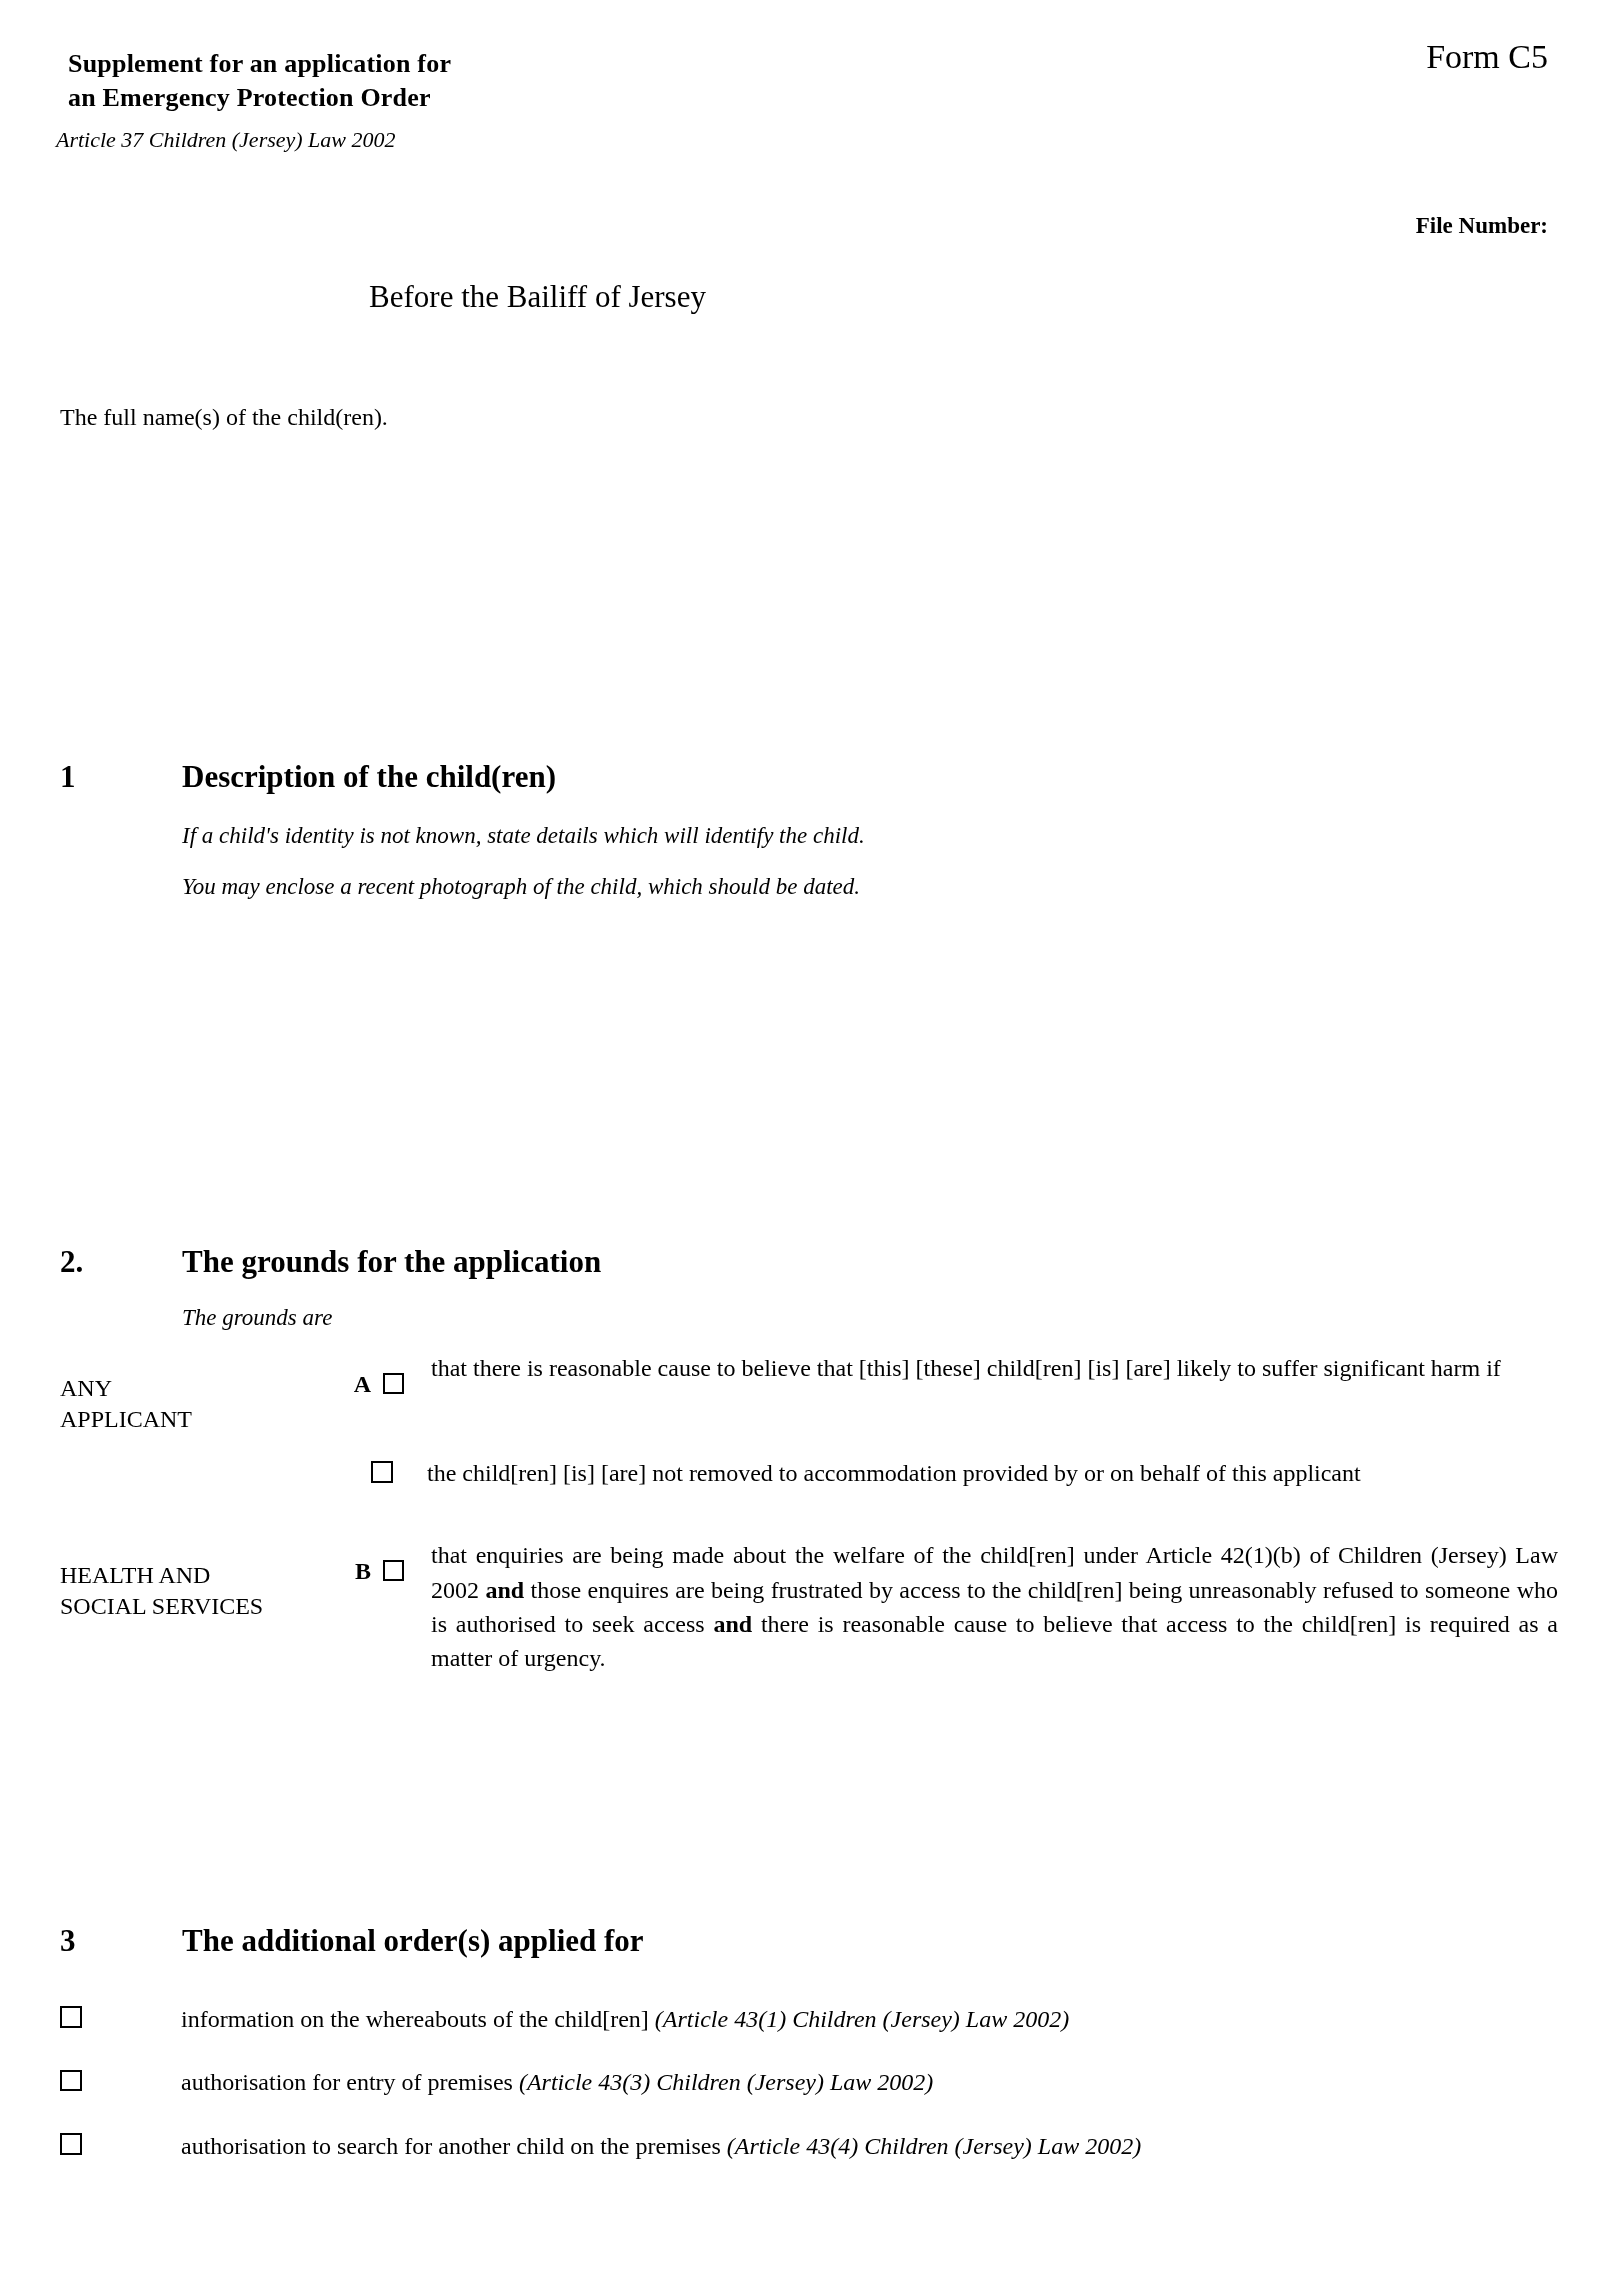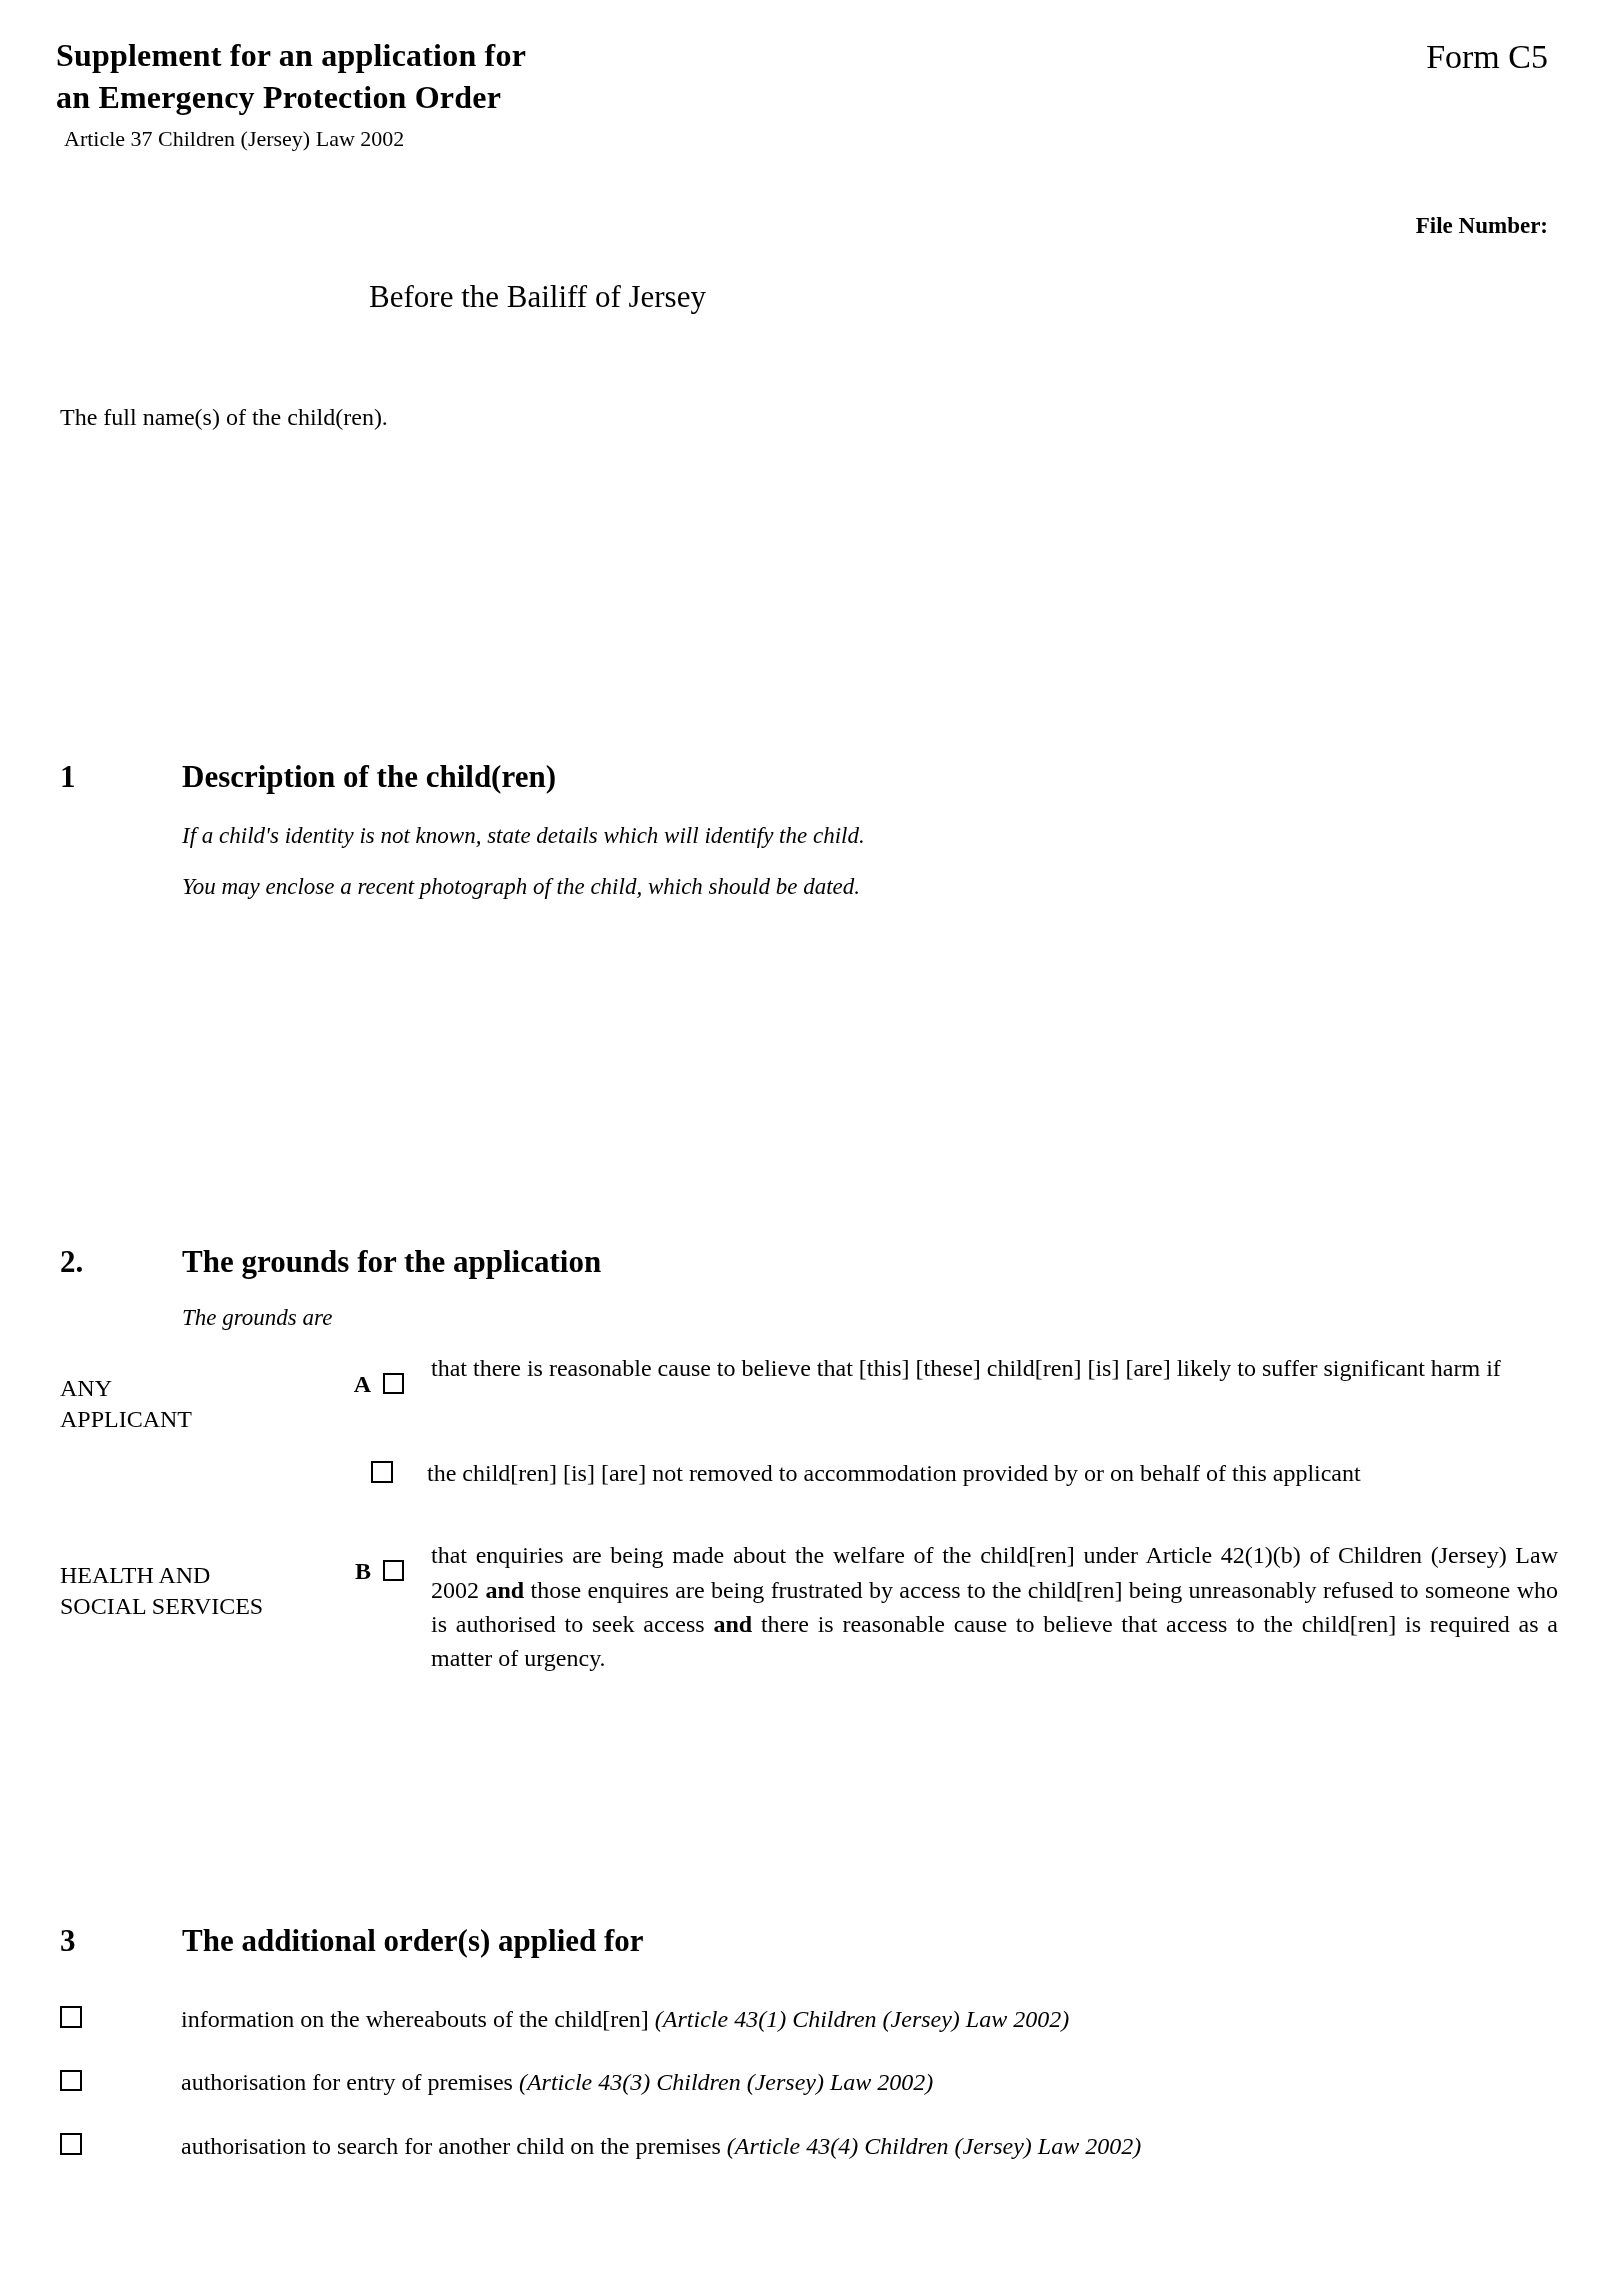--- a/index.html
+++ b/index.html
@@ -26,31 +26,31 @@
     position: absolute;
     top: 35px;
     left: 56px;
     right: 58px;
     display: flex;
     justify-content: space-between;
     align-items: flex-start;
   }
   .title-block { max-width: 827px; }
   .doc-title {
-    font-size: 32px;
+    font-size: 26px;
     font-weight: bold;
     line-height: 1.30;
     letter-spacing: 0.2px;
-    margin: 0;
+    margin: 12px;
   }
   .doc-subtitle {
     font-size: 22px;
+    font-style: italic;
     margin-top: 8.3px;
     line-height: 1.2;
-    margin-left: 8px;
   }
   .form-code {
     font-size: 34px;
     line-height: 1.2;
     white-space: nowrap;
     padding-top: 1.7px;
   }
 
   .file-number {
     position: absolute;

